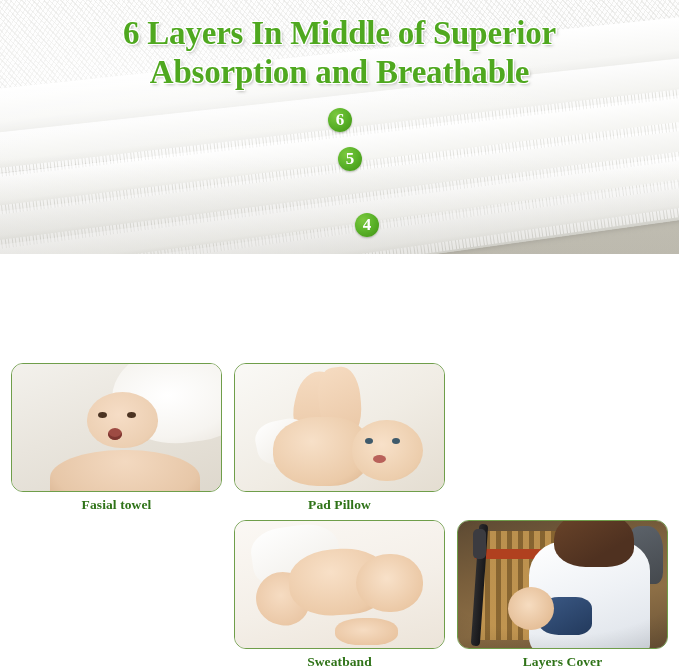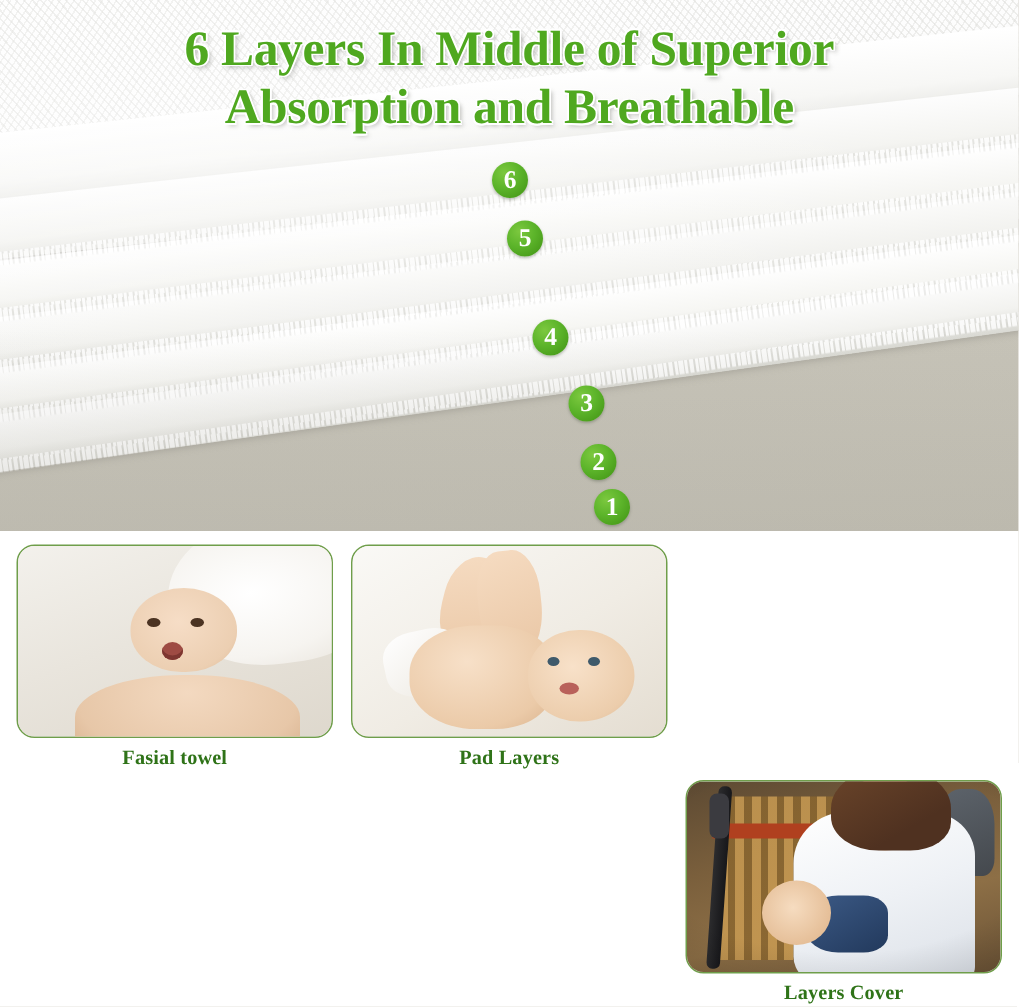--- a/index.html
+++ b/index.html
@@ -13,21 +13,21 @@
     overflow: hidden;
     font-family: "Liberation Serif", "DejaVu Serif", serif;
     position: relative;
   }
 
   
   .hero {
     position: absolute;
     left: 0; top: 0;
     width: 679px;
-    height: 354px;
+    height: 254px;
     overflow: hidden;
     background: #c9c6bb;
   }
   
   .hero-bg {
     position: absolute;
     inset: 0;
     background:
       linear-gradient(175deg, #d7d5cd 0%, #c7c4b9 55%, #c2bfb3 100%);
   }
@@ -467,25 +467,37 @@
         <div class="leg a"></div>
         <div class="leg b"></div>
         <div class="diaper"></div>
         <div class="torso"></div>
         <div class="head2"></div>
         <div class="eye2 l"></div>
         <div class="eye2 r"></div>
         <div class="mouth2"></div>
       </div>
     </div>
-    <div class="card-caption">Pad Layers</div>
+    <div class="card-caption">Pad Pillow</div>
   </div>
 
 
 
+  <div class="cell" style="left:234px;top:166px;">
+    <div class="card">
+      <div class="photo p5">
+        <div class="shirt"></div>
+        <div class="legk"></div>
+        <div class="back"></div>
+        <div class="headt"></div>
+        <div class="armk"></div>
+      </div>
+    </div>
+    <div class="card-caption">Sweatband</div>
+  </div>
 
   <div class="cell" style="left:457px;top:166px;">
     <div class="card">
       <div class="photo p6">
         <div class="crib"></div>
         <div class="railtop"></div>
         <div class="bg-person"></div>
         <div class="mom"></div>
         <div class="momhead"></div>
         <div class="momhair"></div>

